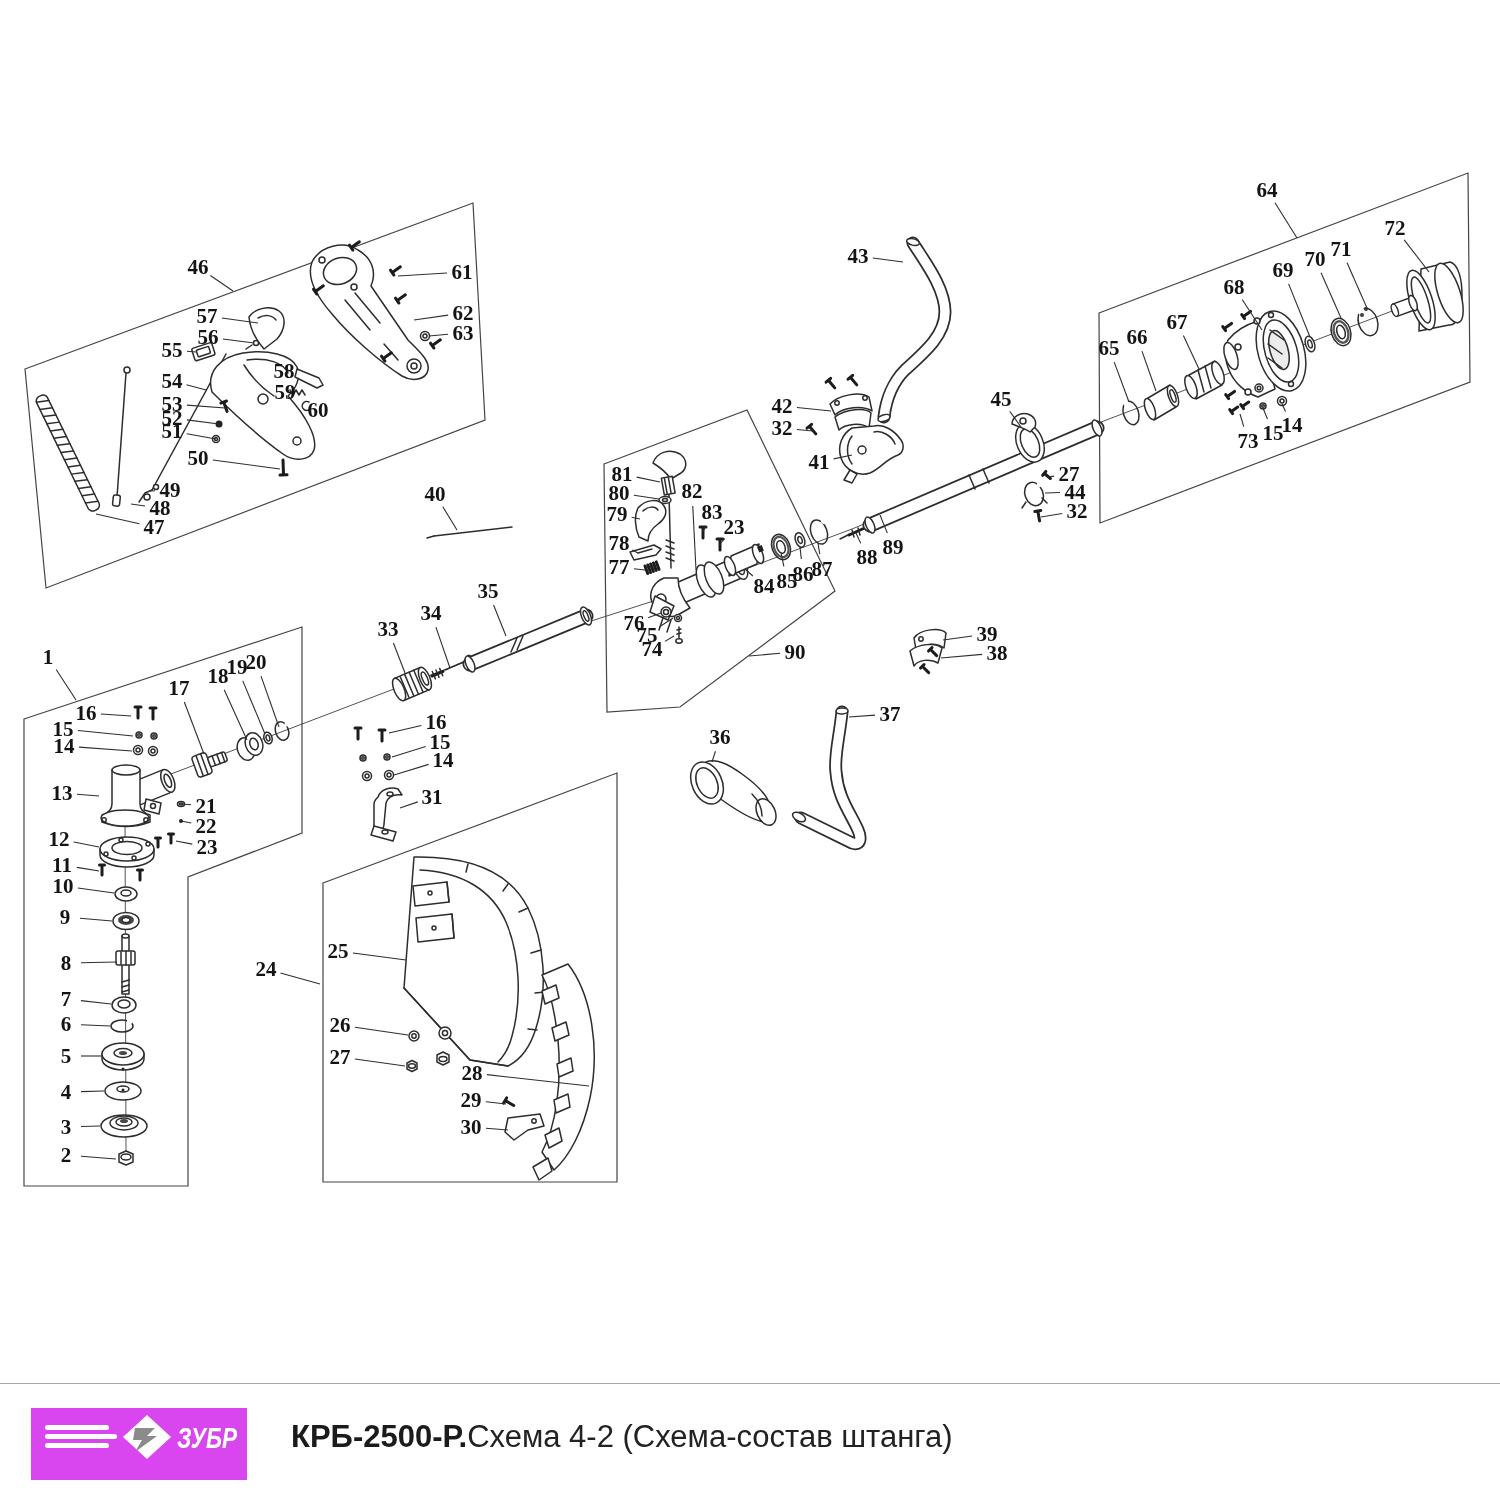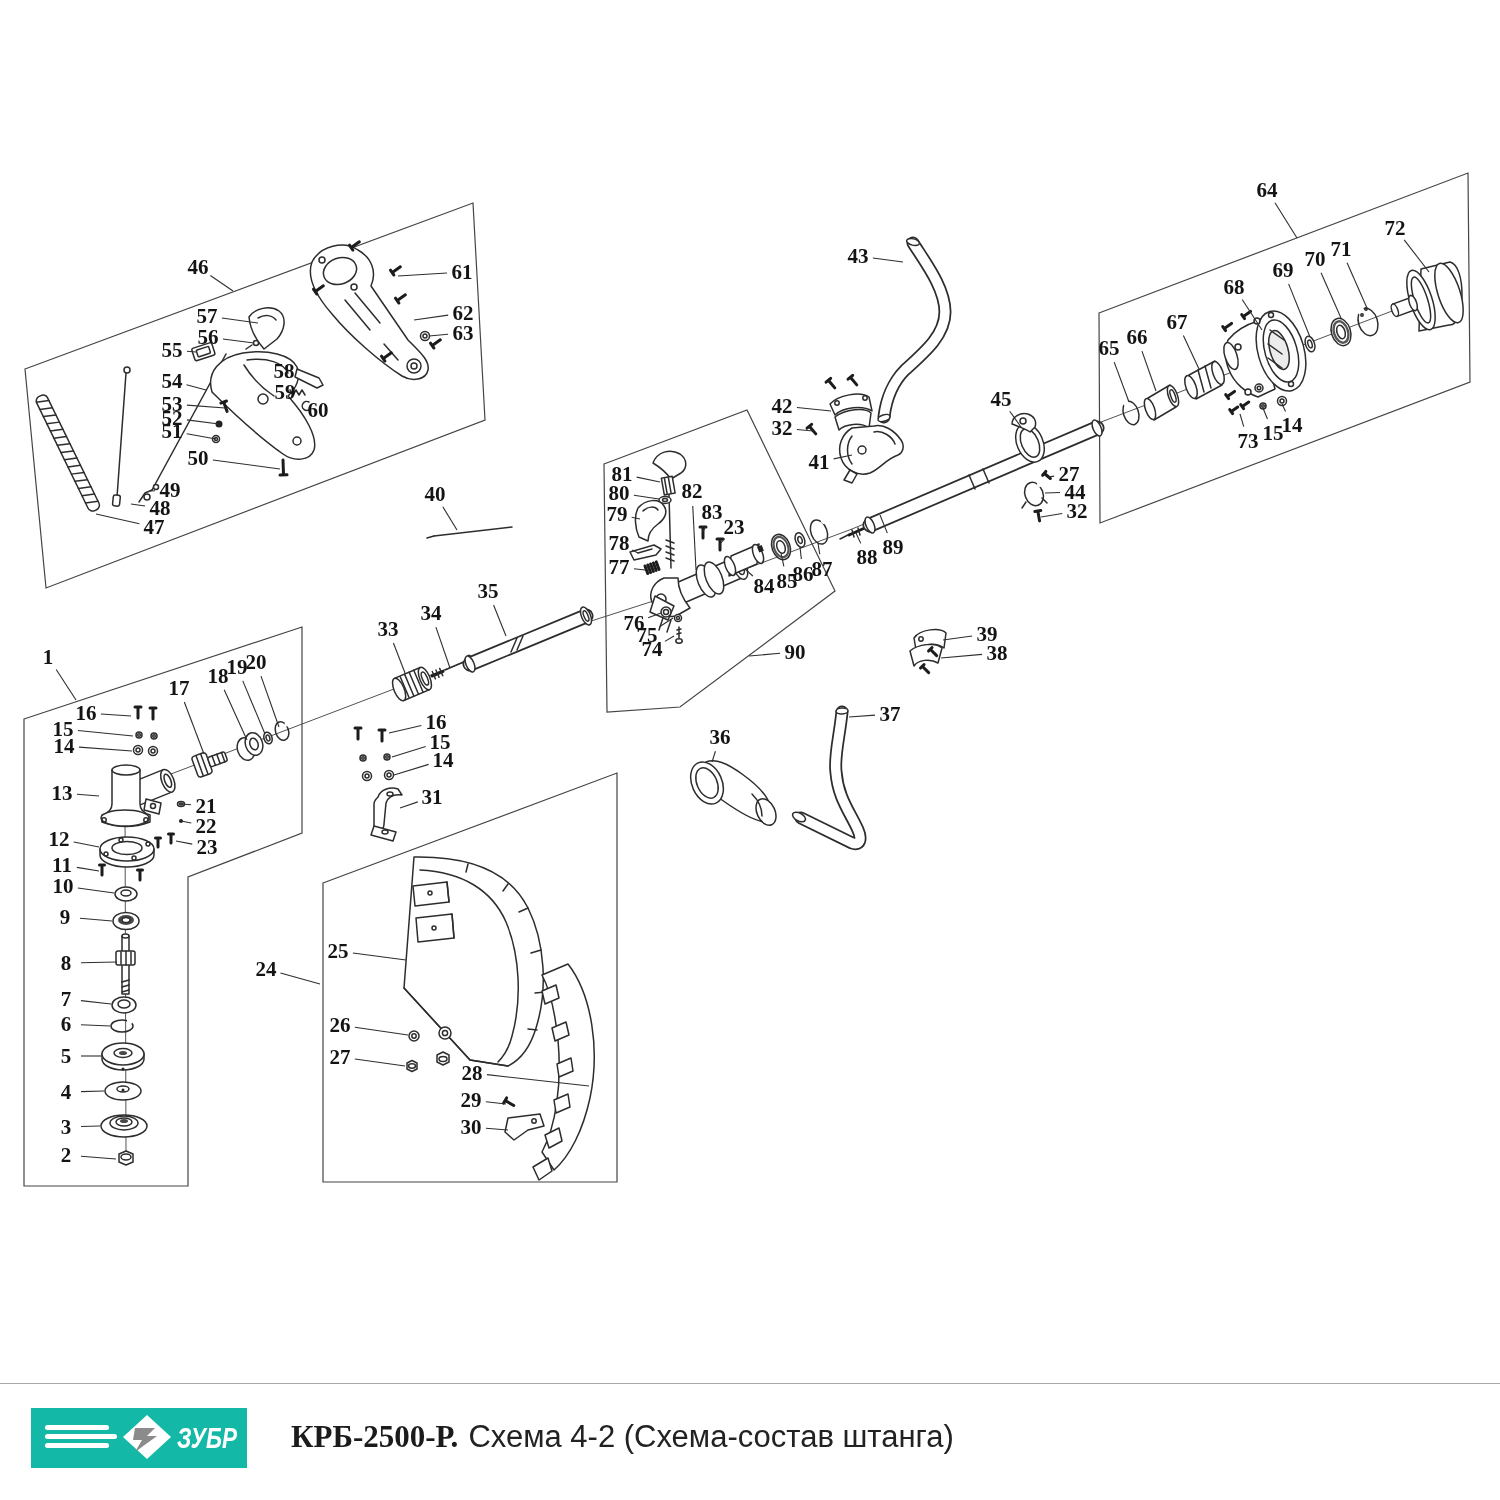--- a/index.html
+++ b/index.html
@@ -12,24 +12,24 @@
   .blk{stroke:#1c1c1c;stroke-width:3;stroke-linecap:round;}
   .tube-o{fill:none;stroke:#2d2d2d;stroke-width:15;stroke-linecap:round;}
   .tube-i{fill:none;stroke:#ffffff;stroke-width:11.5;stroke-linecap:round;}
   .tube-s{fill:none;stroke:#2d2d2d;stroke-width:13;stroke-linecap:round;}
   .tube-t{fill:none;stroke:#ffffff;stroke-width:9.5;stroke-linecap:round;}
   .abox{fill:none;stroke:#454545;stroke-width:1.2;}
   .axis{stroke:#3f3f3f;stroke-width:0.9;}
   .leader{stroke:#2f2f2f;stroke-width:1.1;}
   .clabel{font:700 21px "Liberation Serif",serif;fill:#141414;text-anchor:middle;dominant-baseline:central;}
   .footer-divider{position:absolute;left:0;top:1383px;width:1500px;height:1px;background:#a8a8a8;}
-  .logo-box{position:absolute;left:31px;top:1408px;width:216px;height:60px;background:#14b8a6;}
+  .logo-box{position:absolute;left:31px;top:1408px;width:216px;height:72px;background:#d946ef;}
   .footer-title{position:absolute;left:291px;top:1414px;height:46px;display:flex;align-items:center;
                 font-size:31px;color:#1b1b1b;white-space:nowrap;}
-  .footer-title .model{font-weight:700;margin-right:10px;font-family:Liberation Serif, serif;}
+  .footer-title .model{font-weight:700;margin-right:0;}
   .footer-title .scheme{font-weight:400;color:#222;}
 </style>
 </head>
 <body>
 
 <div class="page">
 
 <svg width="1500" height="1383" viewBox="0 0 1500 1383" xmlns="http://www.w3.org/2000/svg">
 
   <g id="anno-layer">

